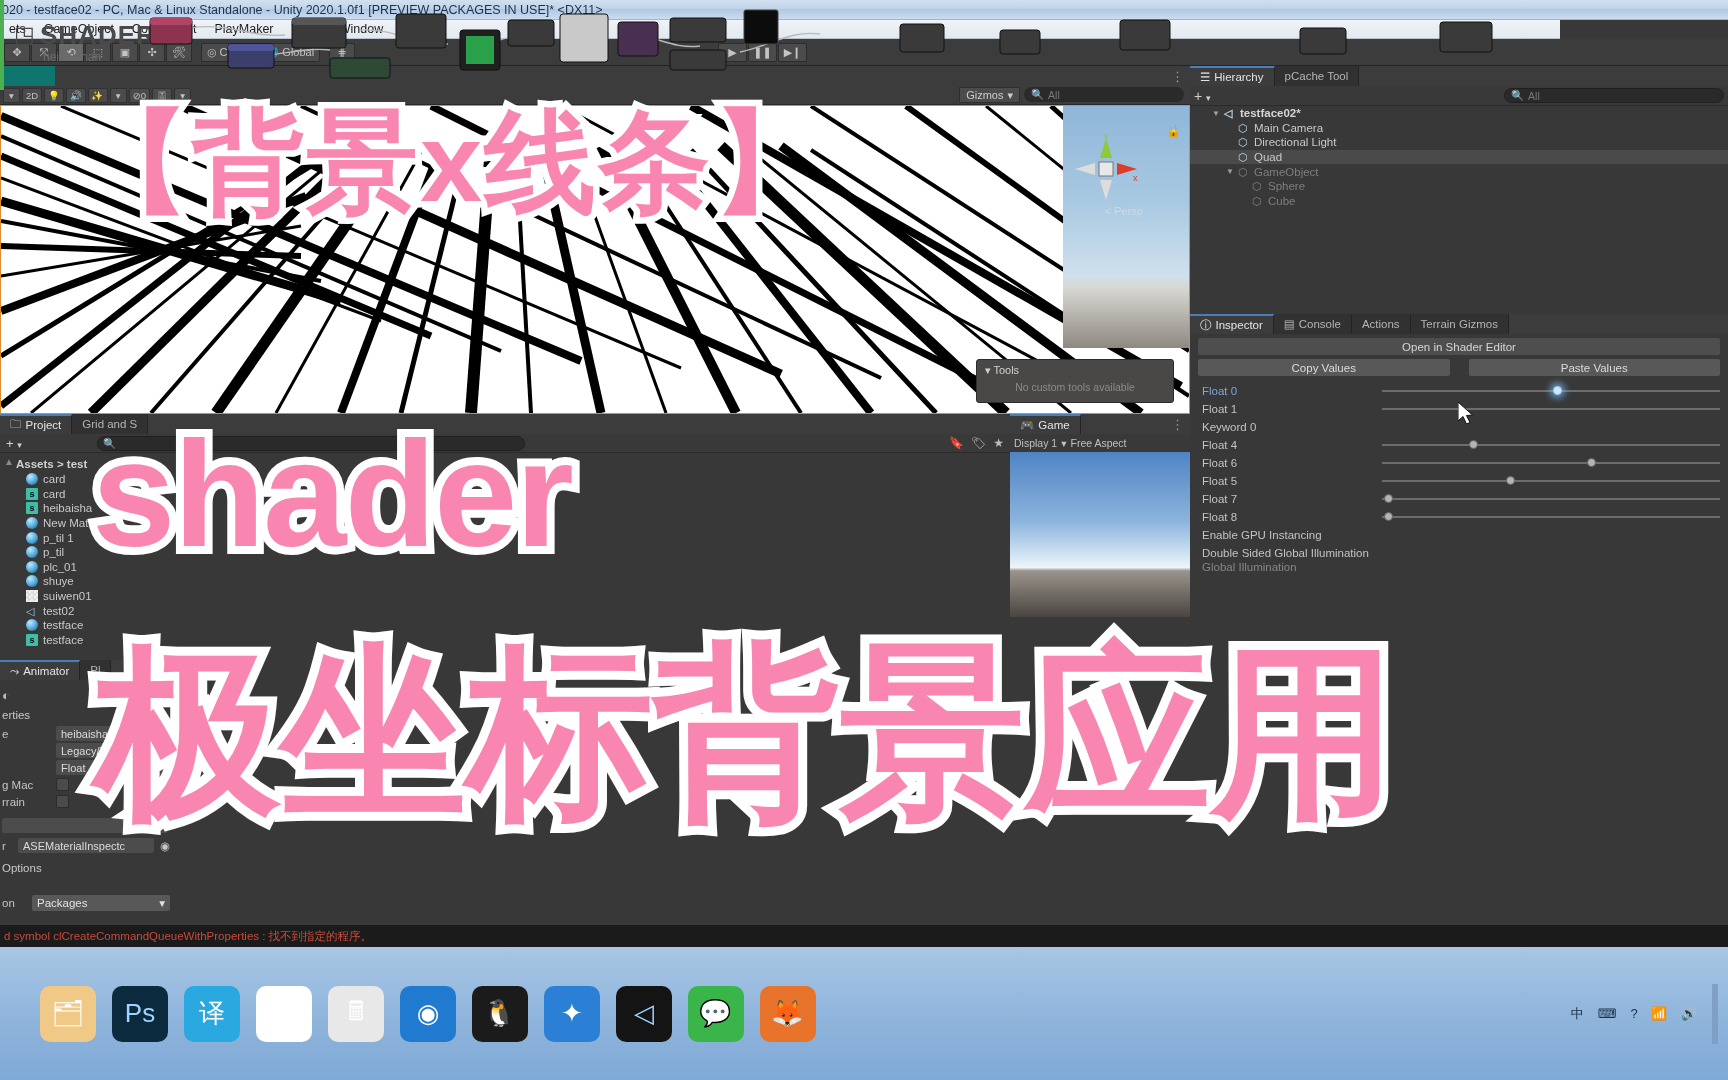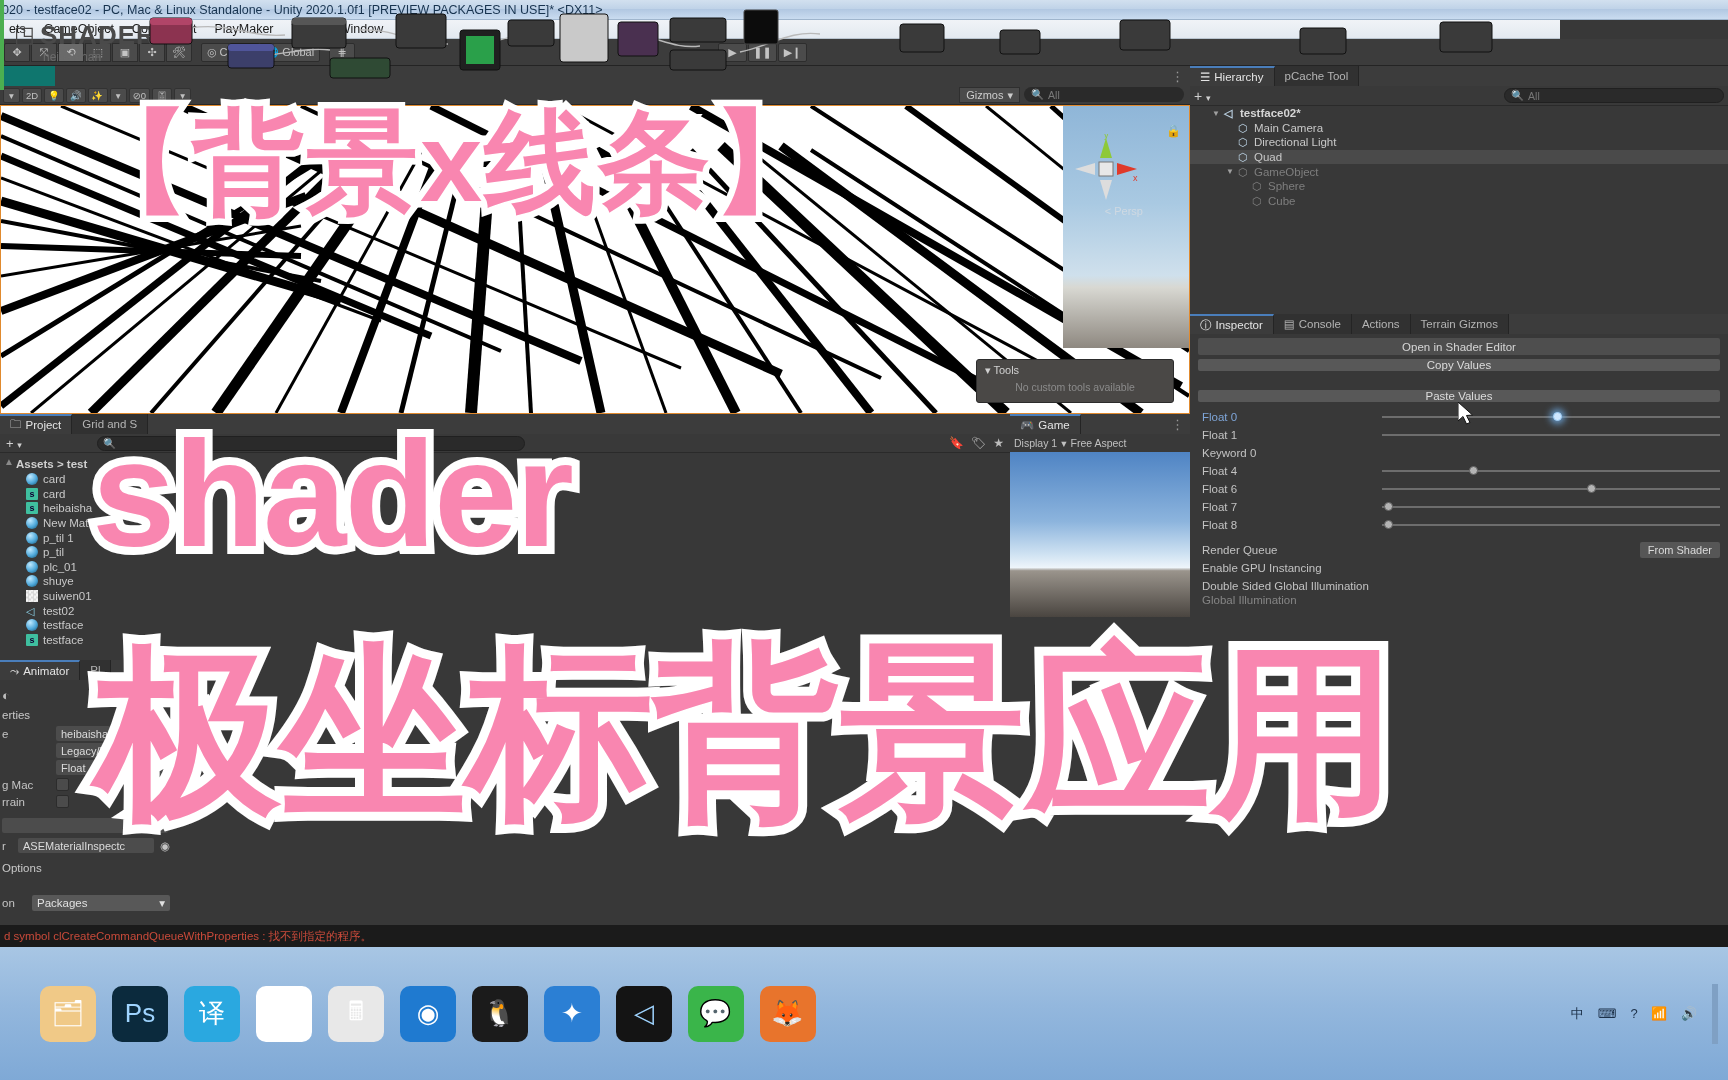--- a/index.html
+++ b/index.html
@@ -106,21 +106,21 @@
   .h-row.bold { font-weight: bold; color: #d6d6d6; }
   .tri { width: 8px; font-size: 8px; color: #a0a0a0; }
   .cubeic { width: 12px; height: 12px; }
 
   
   #inspector { left: 1190px; top: 314px; width: 538px; height: 308px; }
   .insp-body { position:absolute; left:0; top:20px; width:538px; height:288px; background:#383838; }
   .wide-btn { margin: 4px 8px 0 8px; height: 17px; background: #4e4e4e; border-radius: 2px;
               color: #d6d6d6; font-size: 11.5px; display: flex; align-items: center;
               justify-content: center; }
-  .two-btn { display: flex; gap: 19px; margin: 4px 8px 0 8px; flex-direction: column; }
+  .two-btn { display: flex; gap: 19px; margin: 4px 8px 0 8px; }
   .two-btn > div { flex: 1; height: 17px; background: #585858; border-radius: 2px; color: #dcdcdc;
                    font-size: 11.5px; display: flex; align-items: center; justify-content: center; }
   .prow { display: flex; align-items: center; height: 18px; padding: 0 8px 0 12px; }
   .plabel { width: 180px; font-size: 11.5px; color: #c2c2c2; }
   .plabel.hl { color: #7ea5d8; }
   .slider { flex: 1; height: 18px; position: relative; }
   .strack { position: absolute; left: 0; right: 0; top: 8px; height: 1.5px; background: #6d6d6d; }
   .sknob { position: absolute; top: 4px; width: 9px; height: 9px; border-radius: 50%;
            background: #b4b4b4; border: 1px solid #606060; }
   .sknob.active { background: #cfe7ff; border-color:#9ecdf5; box-shadow: 0 0 7px 3px rgba(120,190,255,.75); }
@@ -451,39 +451,41 @@
           </div>
         </div>
         <div class="prow">
           <div class="plabel">Float 6</div>
           <div class="slider">
             <div class="strack"></div>
             <div class="sknob" style="left: calc(62% - 4.5px);"></div>
           </div>
         </div>
         <div class="prow">
+          <div class="plabel">Float 5</div>
+          <div class="slider">
+            <div class="strack"></div>
+            <div class="sknob" style="left: calc(38% - 4.5px);"></div>
+          </div>
+        </div>
+        <div class="prow">
           <div class="plabel">Float 7</div>
           <div class="slider">
             <div class="strack"></div>
             <div class="sknob" style="left: calc(2% - 4.5px);"></div>
           </div>
         </div>
         <div class="prow">
           <div class="plabel">Float 8</div>
           <div class="slider">
             <div class="strack"></div>
             <div class="sknob" style="left: calc(2% - 4.5px);"></div>
           </div>
         </div>
       </div>
-    <div class="prow" style="margin-top:7px">
-      <div class="plabel">Render Queue</div>
-      <div style="flex:1"></div>
-      <div class="from-shader">From Shader</div>
-    </div>
     <div class="prow">
       <div class="plabel" style="width:auto">Enable GPU Instancing</div>
     </div>
     <div class="prow">
       <div class="plabel" style="width:auto">Double Sided Global Illumination</div>
     </div>
     <div class="prow" style="opacity:.55;overflow:hidden;height:10px">
       <div class="plabel" style="width:auto">Global Illumination</div>
     </div>
   </div>

